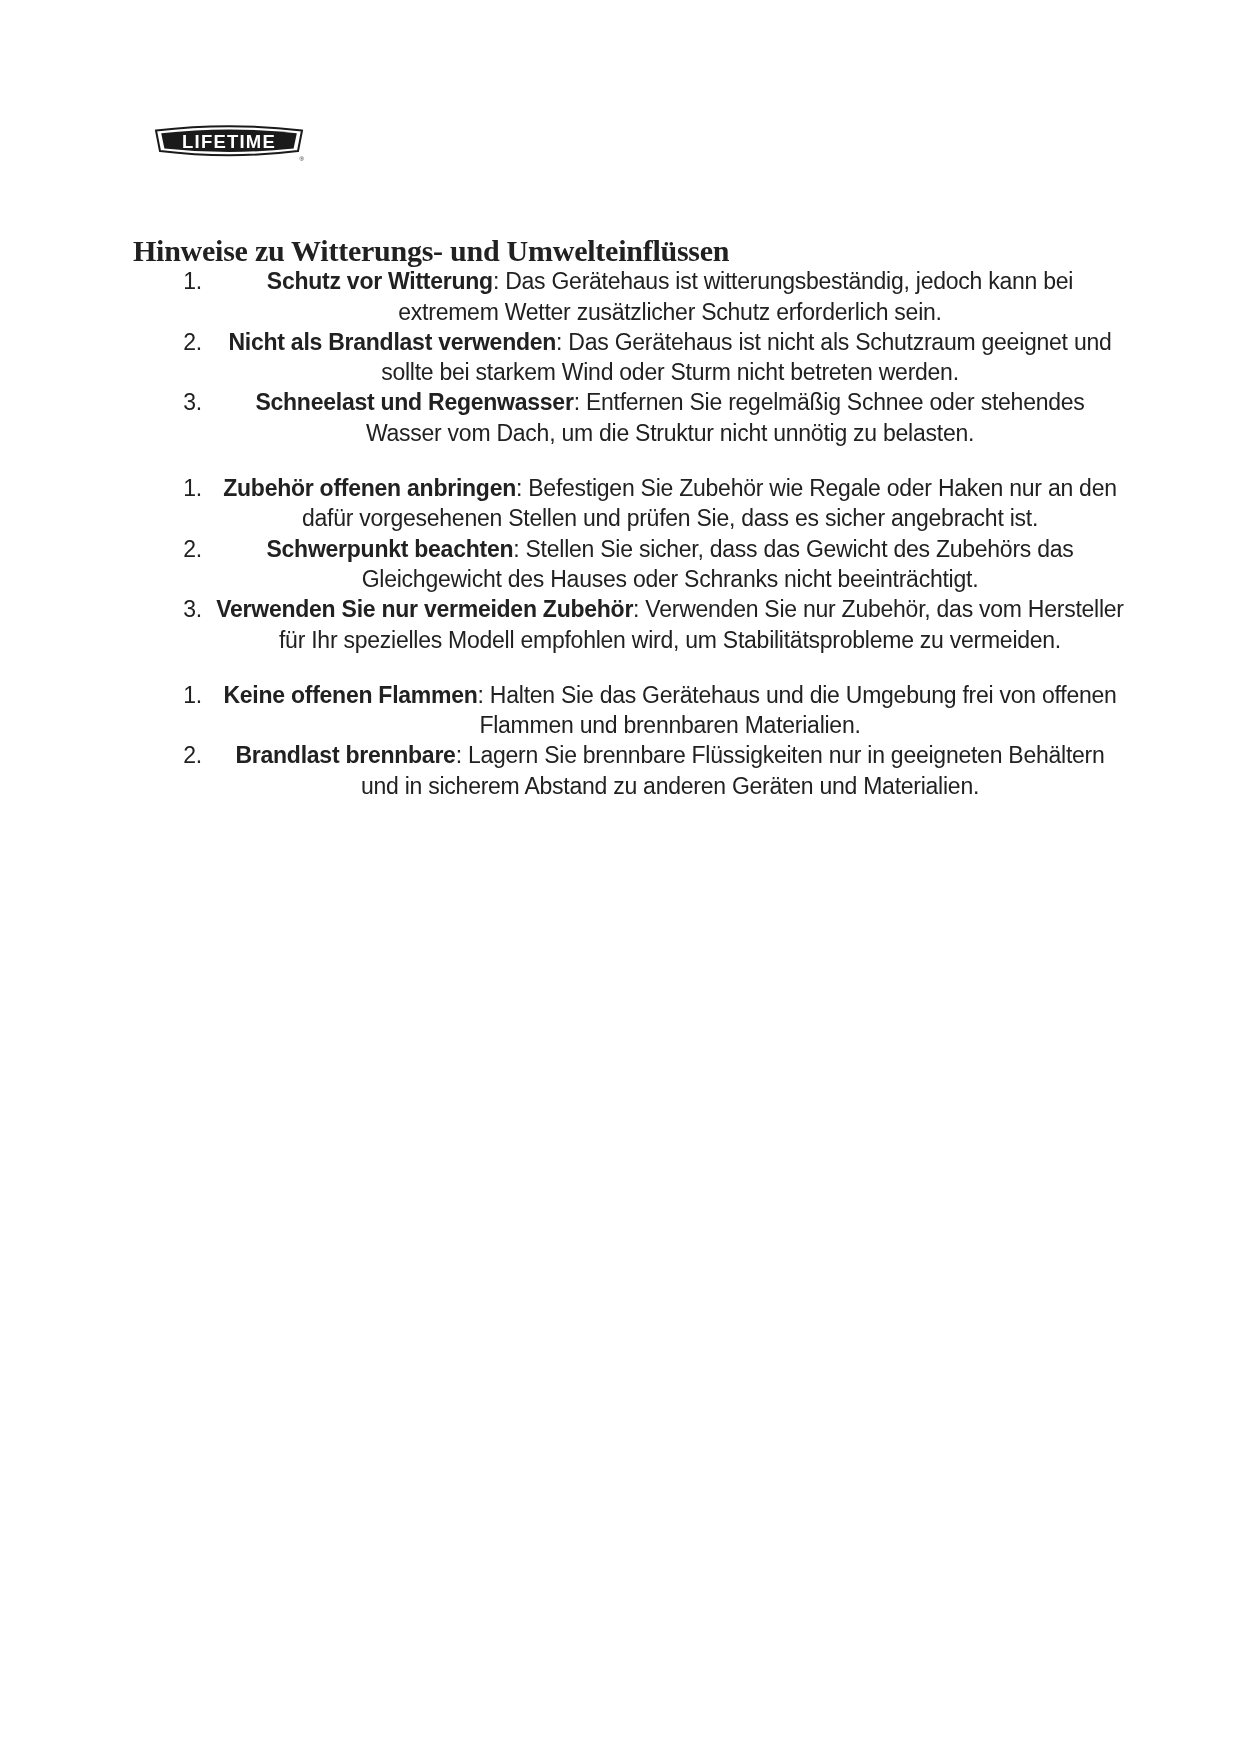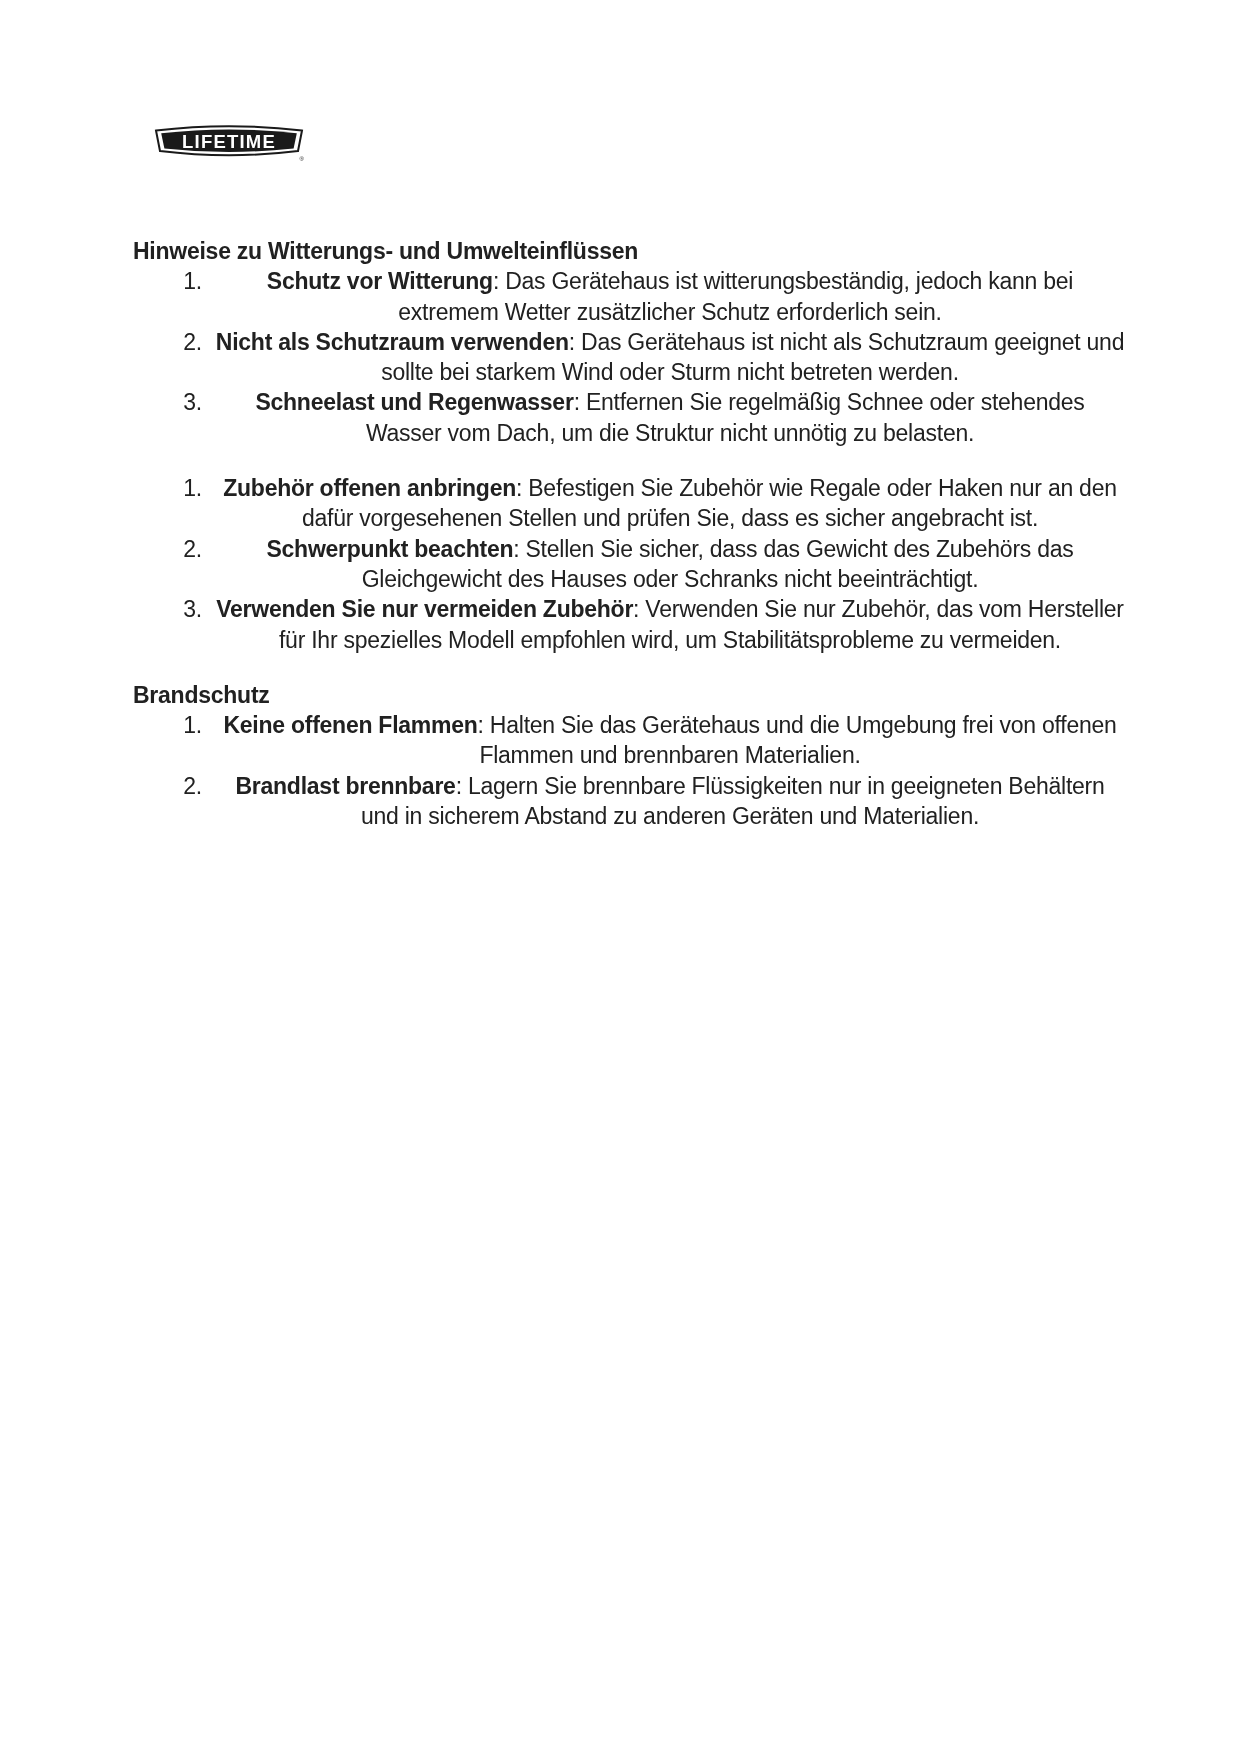--- a/index.html
+++ b/index.html
@@ -25,23 +25,24 @@
     position: absolute;
     left: 133px;
     top: 236px;
     width: 992px;
     color: #212121;
     font-size: 23px;
     line-height: 30.3px;
     letter-spacing: -0.25px;
   }
   .sec-heading {
-    font-size: 23px;
+    font-size: 30px;
     font-weight: 700;
     line-height: 30.3px;
+    font-family: Liberation Serif, serif;
   }
   .sec-list {
     list-style: none;
     margin: 0 0 25px 0;
   }
   .sec-list:last-child { margin-bottom: 0; }
   .item { display: flex; align-items: flex-start; }
   .num {
     flex: none;
     width: 82px;
@@ -72,42 +73,41 @@
   <main class="content">
 
   <h2 class="sec-heading">Hinweise zu Witterungs- und Umwelteinflüssen</h2>
       <ol class="sec-list">
         <li class="item">
           <span class="num">1.</span>
           <span class="item-text"><b class="item-label">Schutz vor Witterung</b>: Das Gerätehaus ist witterungsbeständig, jedoch kann bei extremem Wetter zusätzlicher Schutz erforderlich sein.</span>
         </li>
         <li class="item">
           <span class="num">2.</span>
-          <span class="item-text"><b class="item-label">Nicht als Schutzraum verwenden</b>: Das Gerätehaus ist nicht als Schutzraum geeignet und sollte bei starkem Wind oder Sturm nicht betreten werden.</span>
+          <span class="item-text"><b class="item-label">Nicht als Brandlast verwenden</b>: Das Gerätehaus ist nicht als Schutzraum geeignet und sollte bei starkem Wind oder Sturm nicht betreten werden.</span>
         </li>
         <li class="item">
           <span class="num">3.</span>
           <span class="item-text"><b class="item-label">Schneelast und Regenwasser</b>: Entfernen Sie regelmäßig Schnee oder stehendes Wasser vom Dach, um die Struktur nicht unnötig zu belasten.</span>
         </li>
       </ol>
       <ol class="sec-list">
         <li class="item">
           <span class="num">1.</span>
           <span class="item-text"><b class="item-label">Zubehör offenen anbringen</b>: Befestigen Sie Zubehör wie Regale oder Haken nur an den dafür vorgesehenen Stellen und prüfen Sie, dass es sicher angebracht ist.</span>
         </li>
         <li class="item">
           <span class="num">2.</span>
           <span class="item-text"><b class="item-label">Schwerpunkt beachten</b>: Stellen Sie sicher, dass das Gewicht des Zubehörs das Gleichgewicht des Hauses oder Schranks nicht beeinträchtigt.</span>
         </li>
         <li class="item">
           <span class="num">3.</span>
           <span class="item-text"><b class="item-label">Verwenden Sie nur vermeiden Zubehör</b>: Verwenden Sie nur Zubehör, das vom Hersteller für Ihr spezielles Modell empfohlen wird, um Stabilitätsprobleme zu vermeiden.</span>
         </li>
       </ol>
-      <h2 class="sec-heading">Brandschutz</h2>
       <ol class="sec-list">
         <li class="item">
           <span class="num">1.</span>
           <span class="item-text"><b class="item-label">Keine offenen Flammen</b>: Halten Sie das Gerätehaus und die Umgebung frei von offenen Flammen und brennbaren Materialien.</span>
         </li>
         <li class="item">
           <span class="num">2.</span>
           <span class="item-text"><b class="item-label">Brandlast brennbare</b>: Lagern Sie brennbare Flüssigkeiten nur in geeigneten Behältern und in sicherem Abstand zu anderen Geräten und Materialien.</span>
         </li>
       </ol>

